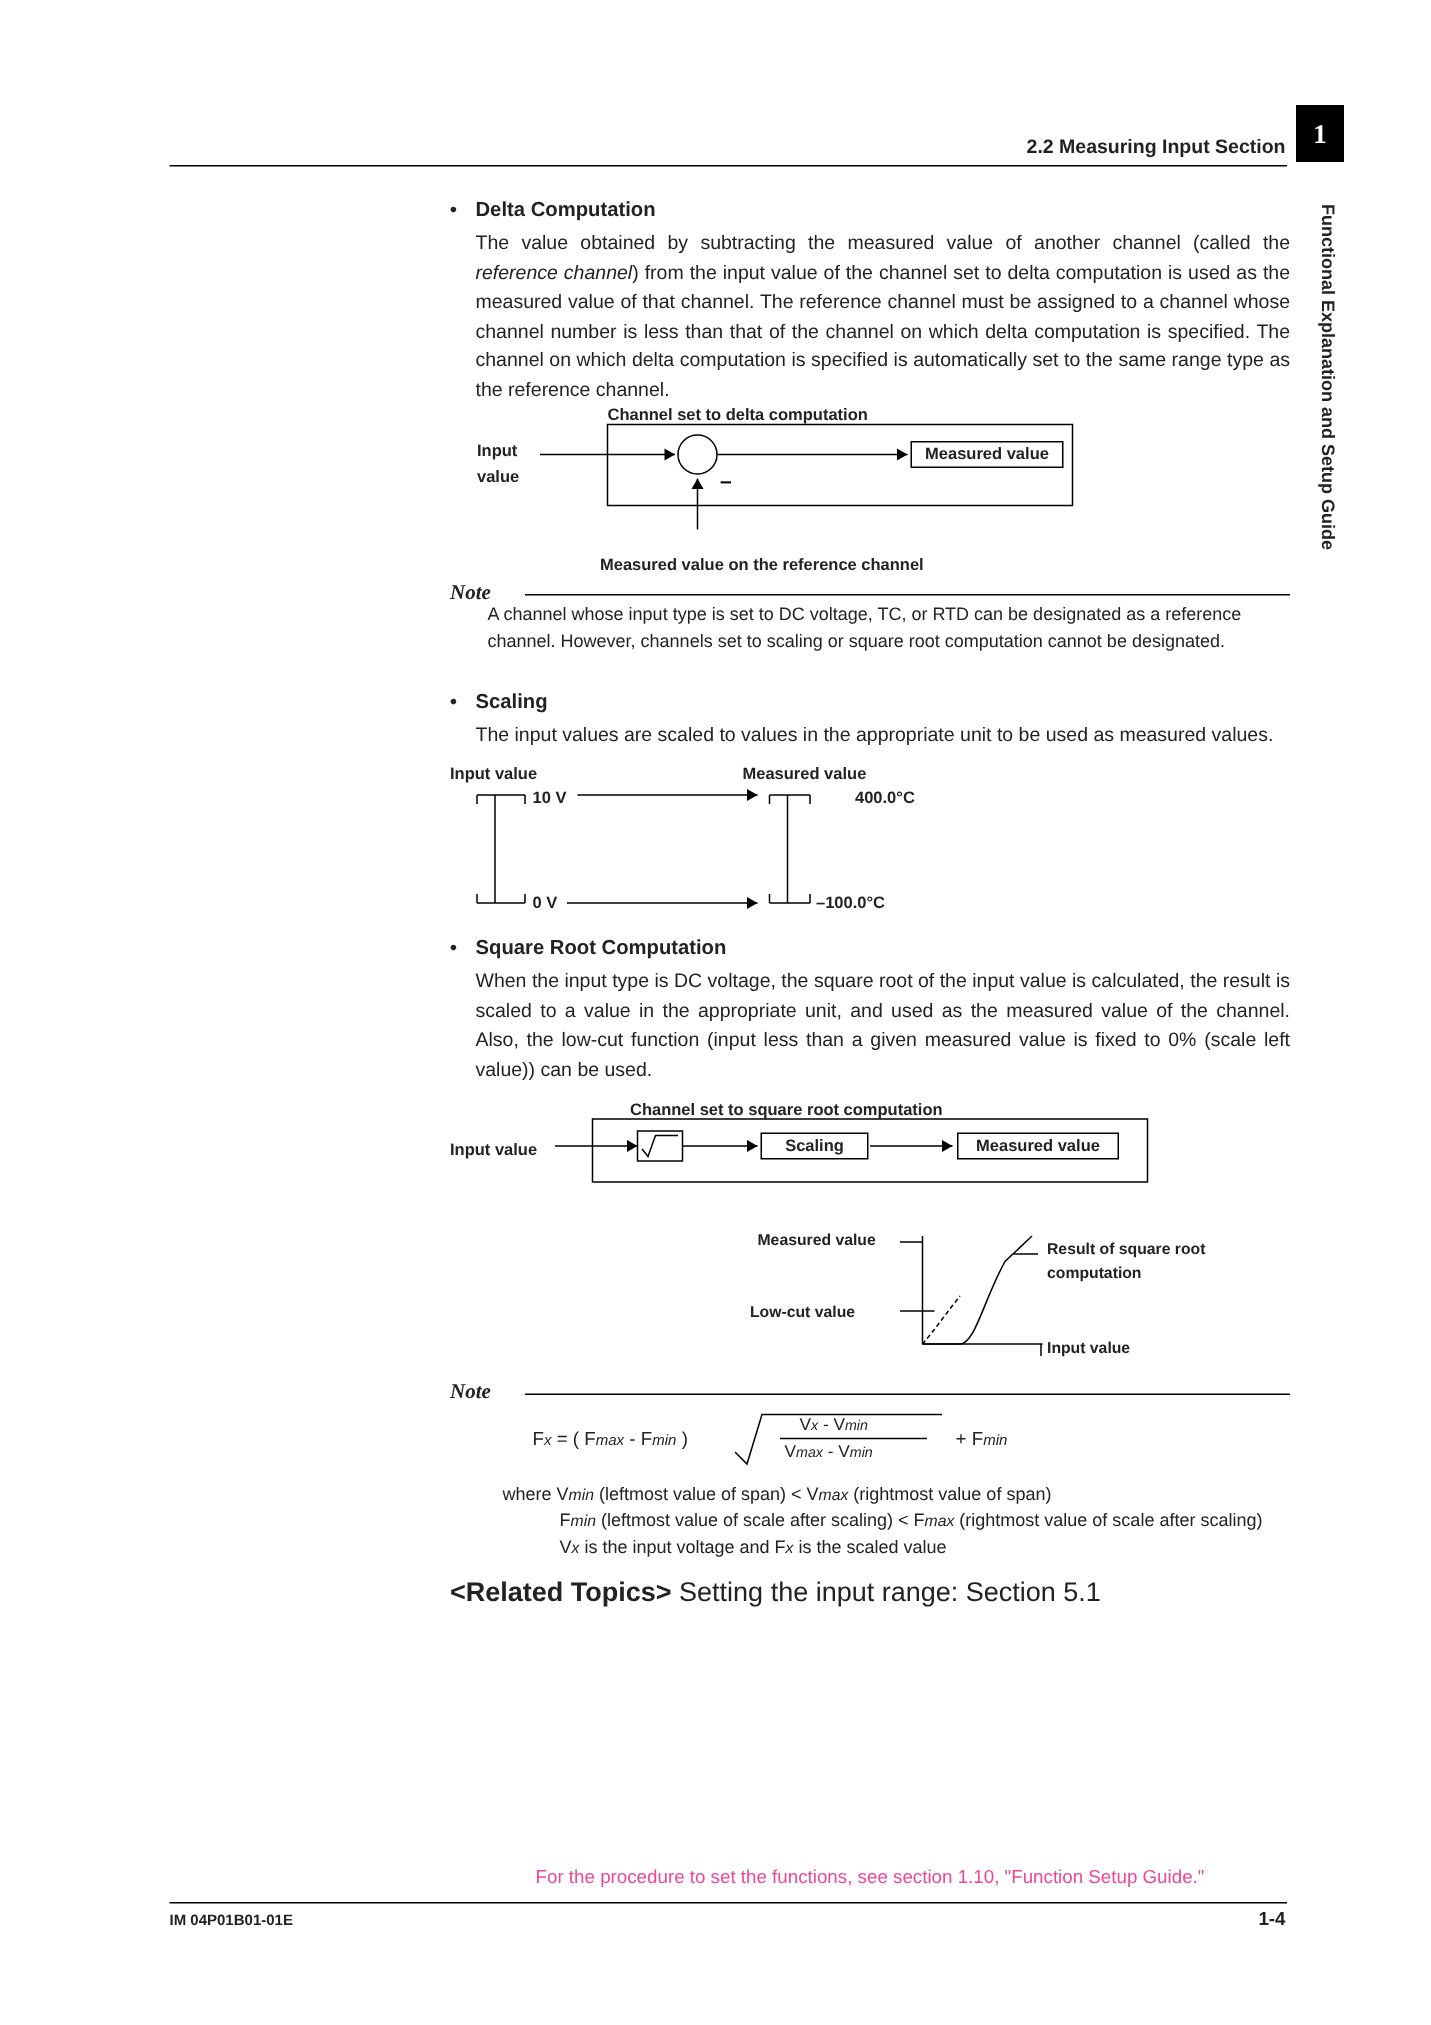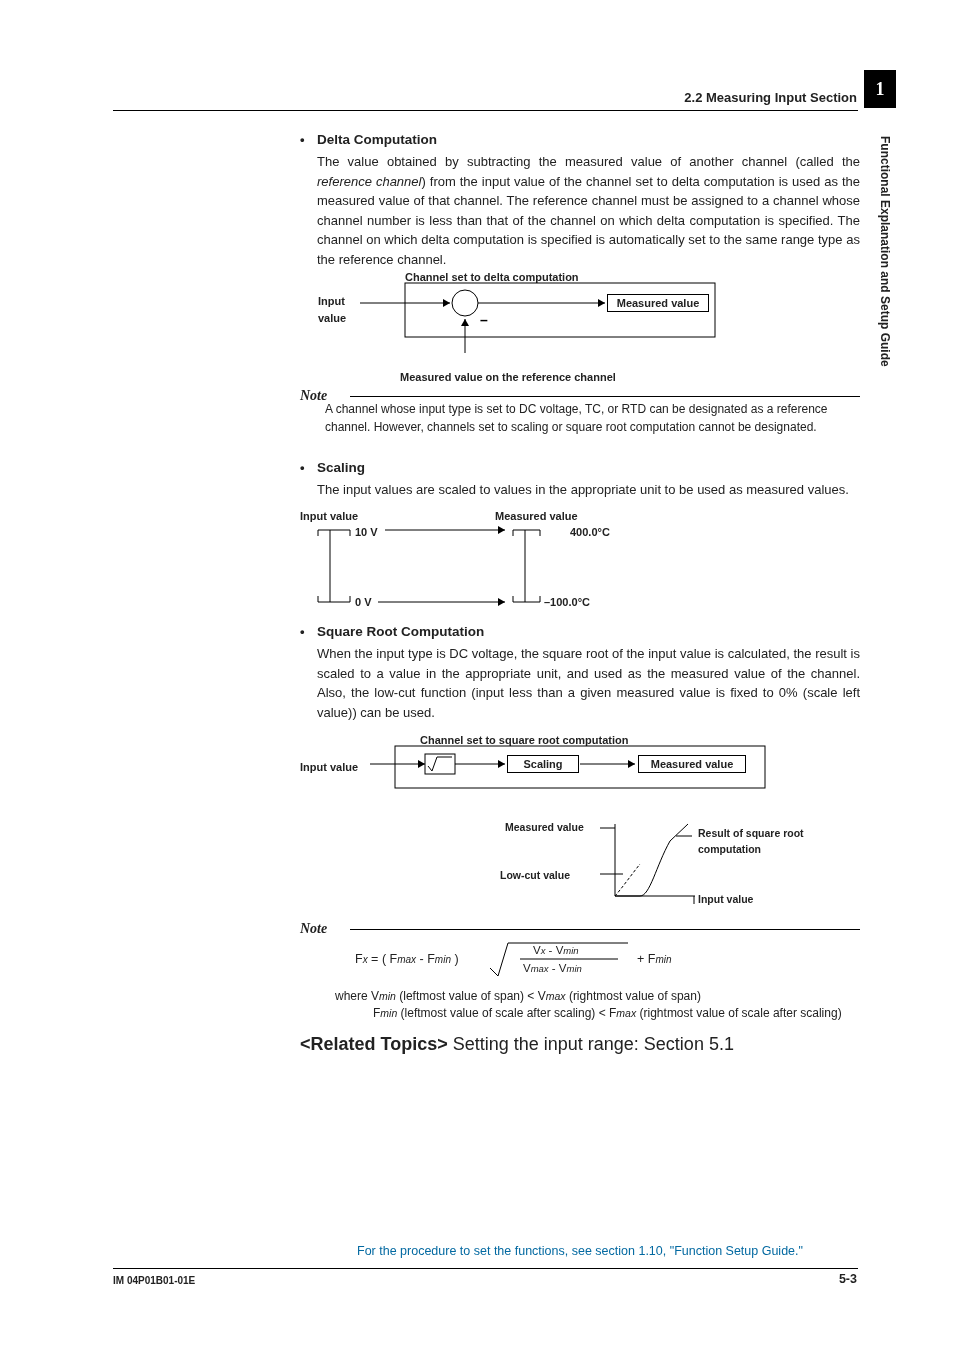--- a/index.html
+++ b/index.html
@@ -17,21 +17,21 @@
   .ital { font-style: italic; }
   .note-head { font-family: "Times New Roman", serif; font-style: italic; font-weight: bold; font-size: 14px; margin-top: 6px; }
   .note-line { border-top: 1px solid #000; margin-left: 50px; margin-top: -10px; width: 510px; }
   .note-body { margin-left: 25px; font-size: 12px; margin-top: 4px; line-height: 1.45; }
   .figure { position: relative; }
   .flabel { position: absolute; font-size: 11px; font-weight: bold; }
   .box { position: absolute; border: 1px solid #000; font-size: 11px; font-weight: bold; text-align: center; display: flex; align-items: center; justify-content: center; background: #fff; }
   .footer-line { position: absolute; bottom: 81px; left: 113px; width: 745px; border-top: 1px solid #000; }
   .footer-left { position: absolute; bottom: 64px; left: 113px; font-size: 10px; font-weight: bold; }
   .footer-right { position: absolute; bottom: 64px; right: 97px; font-size: 12.5px; font-weight: bold; }
-  .footer-ref { position: absolute; bottom: 92px; left: 300px; width: 560px; font-size: 12.5px; color: #0369a1; text-align: center; }
+  .footer-ref { position: absolute; bottom: 92px; left: 300px; width: 560px; font-size: 12.5px; color: #ec4899; text-align: center; }
   .related { font-size: 18px; margin-top: 8px; }
   svg { overflow: visible; }
 </style>
 </head>
 <body>
 
 <div class="page">
   <div class="header-title">2.2  Measuring Input Section</div>
   <div class="header-line"></div>
   <div class="tab">1</div>
@@ -166,25 +166,26 @@
           <path d="M2 30 L10 38 L20 5 L140 5" stroke="#000" fill="none"></path>
           <line x1="32" y1="21" x2="130" y2="21" stroke="#000"></line>
         </svg>
         <span style="position:absolute; top:4px; left:178px; font-size:11.5px;">V<span class="ital" style="font-size:9.5px;">x</span>  - V<span class="ital" style="font-size:9.5px;">min</span></span>
         <span style="position:absolute; top:22px; left:168px; font-size:11.5px;">V<span class="ital" style="font-size:9.5px;">max</span>   -   V<span class="ital" style="font-size:9.5px;">min</span></span>
         <span style="position:absolute; top:12px; left:282px;">+ F<span class="ital" style="font-size:10px;">min</span></span>
       </div>
       <div style="margin-left:10px;">
         <div><span>where V</span><span class="ital" style="font-size:10.5px;">min</span><span> (leftmost value of span) &lt; V</span><span class="ital" style="font-size:10.5px;">max</span><span> (rightmost value of span)</span></div>
         <div style="margin-left:38px;"><span>F</span><span class="ital" style="font-size:10.5px;">min</span><span> (leftmost value of scale after scaling) &lt; F</span><span class="ital" style="font-size:10.5px;">max</span><span> (rightmost value of scale after scaling)</span></div>
+        <div style="margin-left:38px;"><span>V</span><span class="ital" style="font-size:10.5px;">x</span><span> is the input voltage and F</span><span class="ital" style="font-size:10.5px;">x</span><span> is the scaled value</span></div>
       </div>
     </div>
 
     <div class="related">
       <span style="font-weight:bold;">&lt;Related Topics&gt;</span><span>  Setting the input range: Section 5.1</span>
     </div>
   </div>
 
   <div class="footer-ref">For the procedure to set the functions, see section 1.10, "Function Setup Guide."</div>
   <div class="footer-line"></div>
   <div class="footer-left">IM 04P01B01-01E</div>
-  <div class="footer-right">5-3</div>
+  <div class="footer-right">1-4</div>
 </div>
 
 </body></html>

